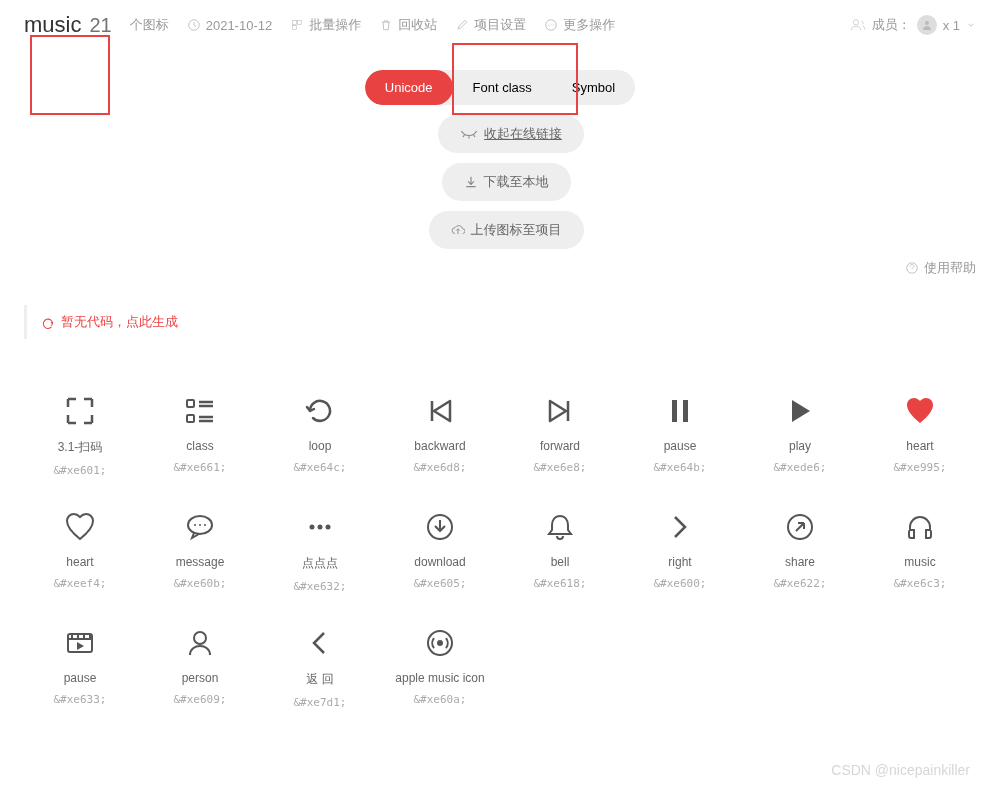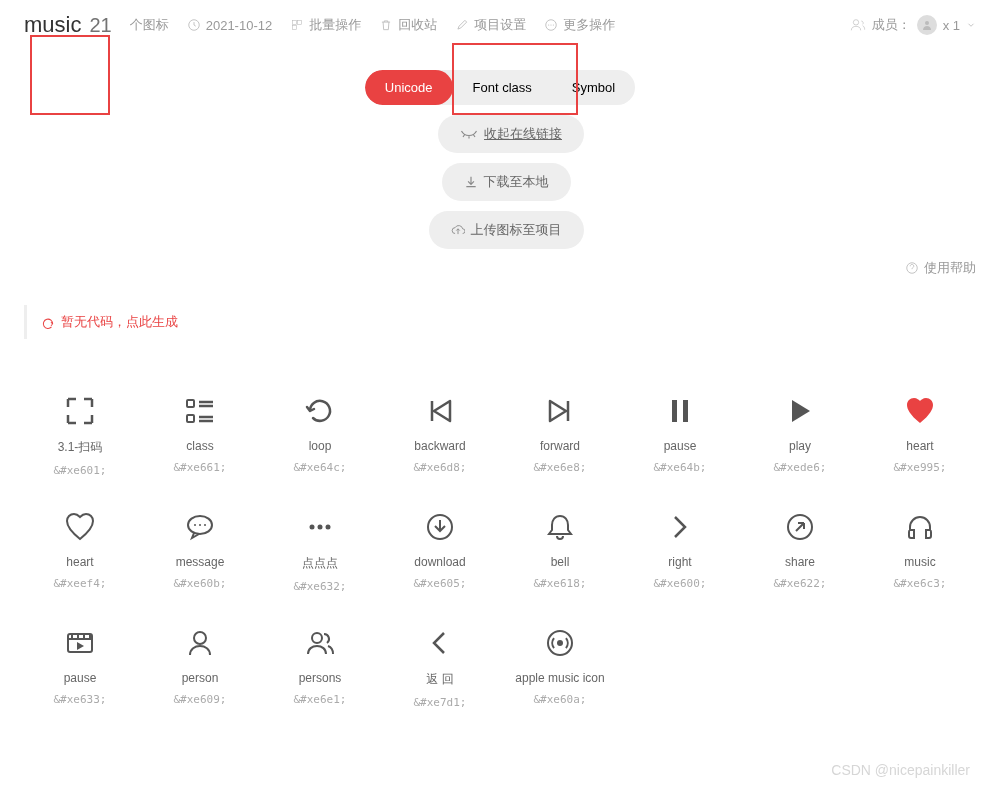--- a/index.html
+++ b/index.html
@@ -394,29 +394,20 @@
         <svg viewBox="0 0 32 32">
           <use href="#i-person"></use>
         </svg>
       </div>
   <div class="icon-name">person</div>
   <div class="icon-code">&amp;#xe609;</div>
     </div>
     <div class="cell">
       <div class="icon-wrap">
         <svg viewBox="0 0 32 32">
-          <use href="#i-persons"></use>
-        </svg>
-      </div>
-  <div class="icon-name">persons</div>
-  <div class="icon-code">&amp;#xe6e1;</div>
-    </div>
-    <div class="cell">
-      <div class="icon-wrap">
-        <svg viewBox="0 0 32 32">
           <use href="#i-back"></use>
         </svg>
       </div>
   <div class="icon-name">返 回</div>
   <div class="icon-code">&amp;#xe7d1;</div>
     </div>
     <div class="cell">
       <div class="icon-wrap">
         <svg viewBox="0 0 32 32">
           <use href="#i-radio"></use>

